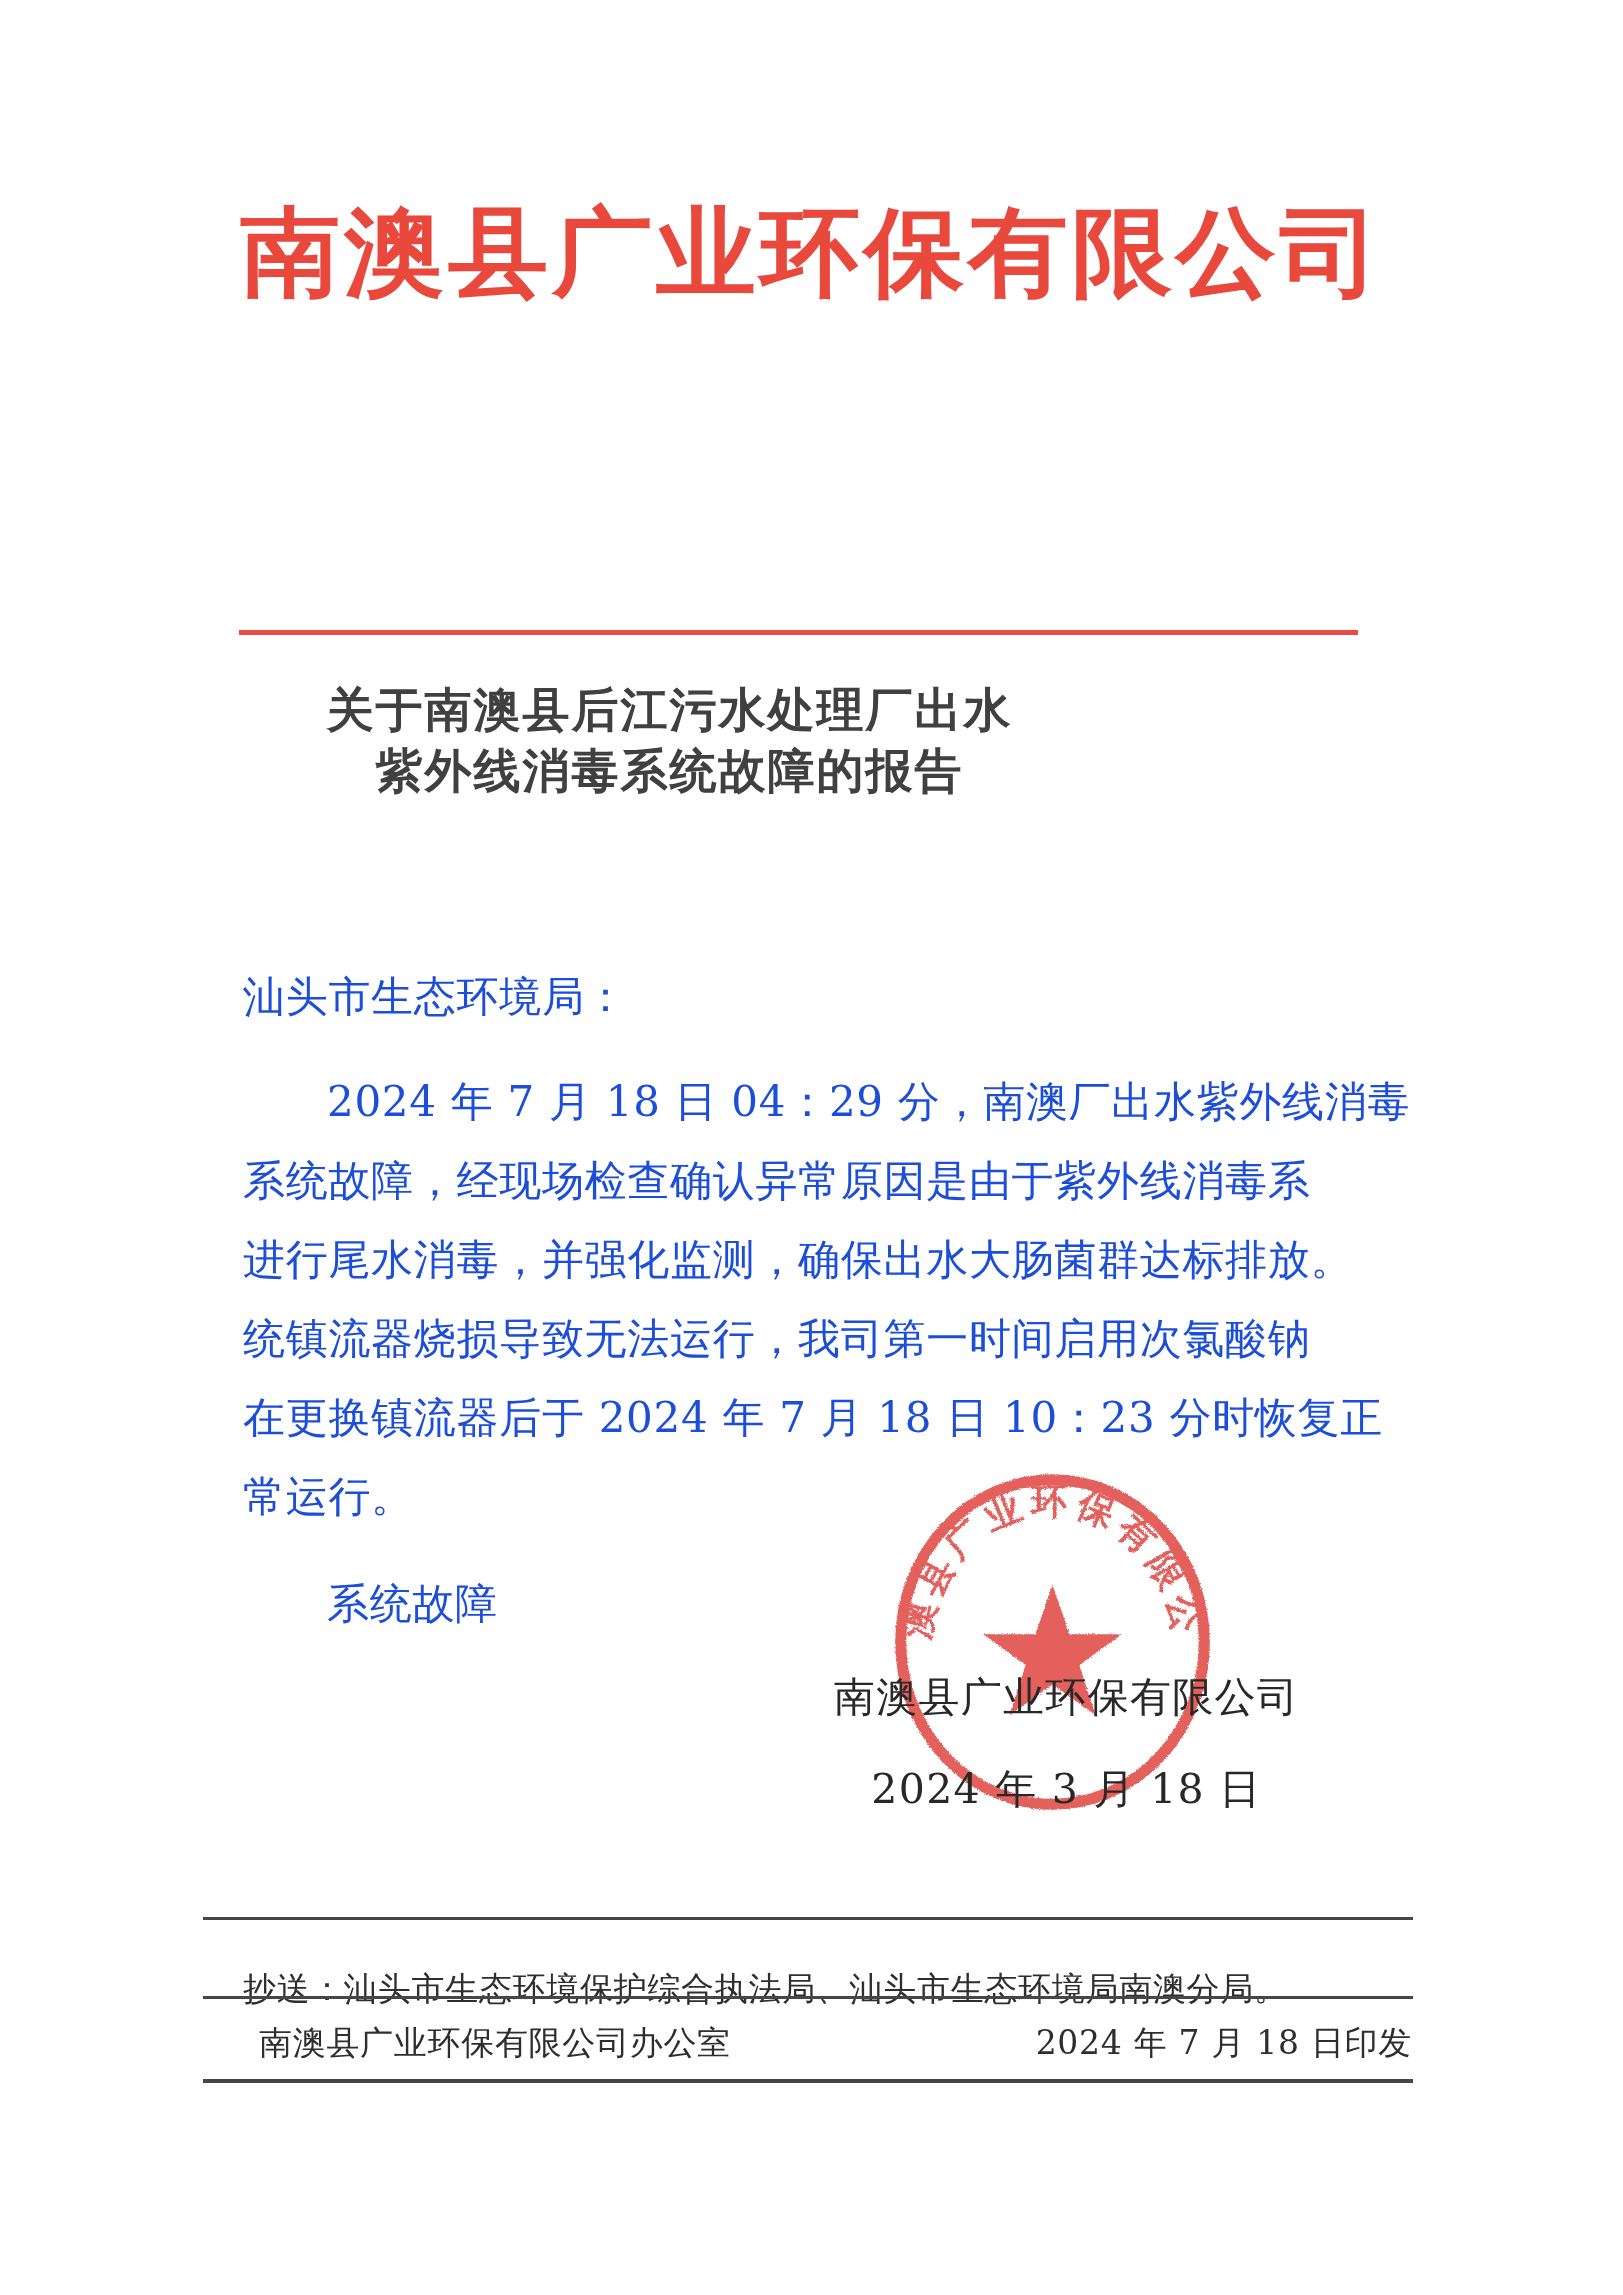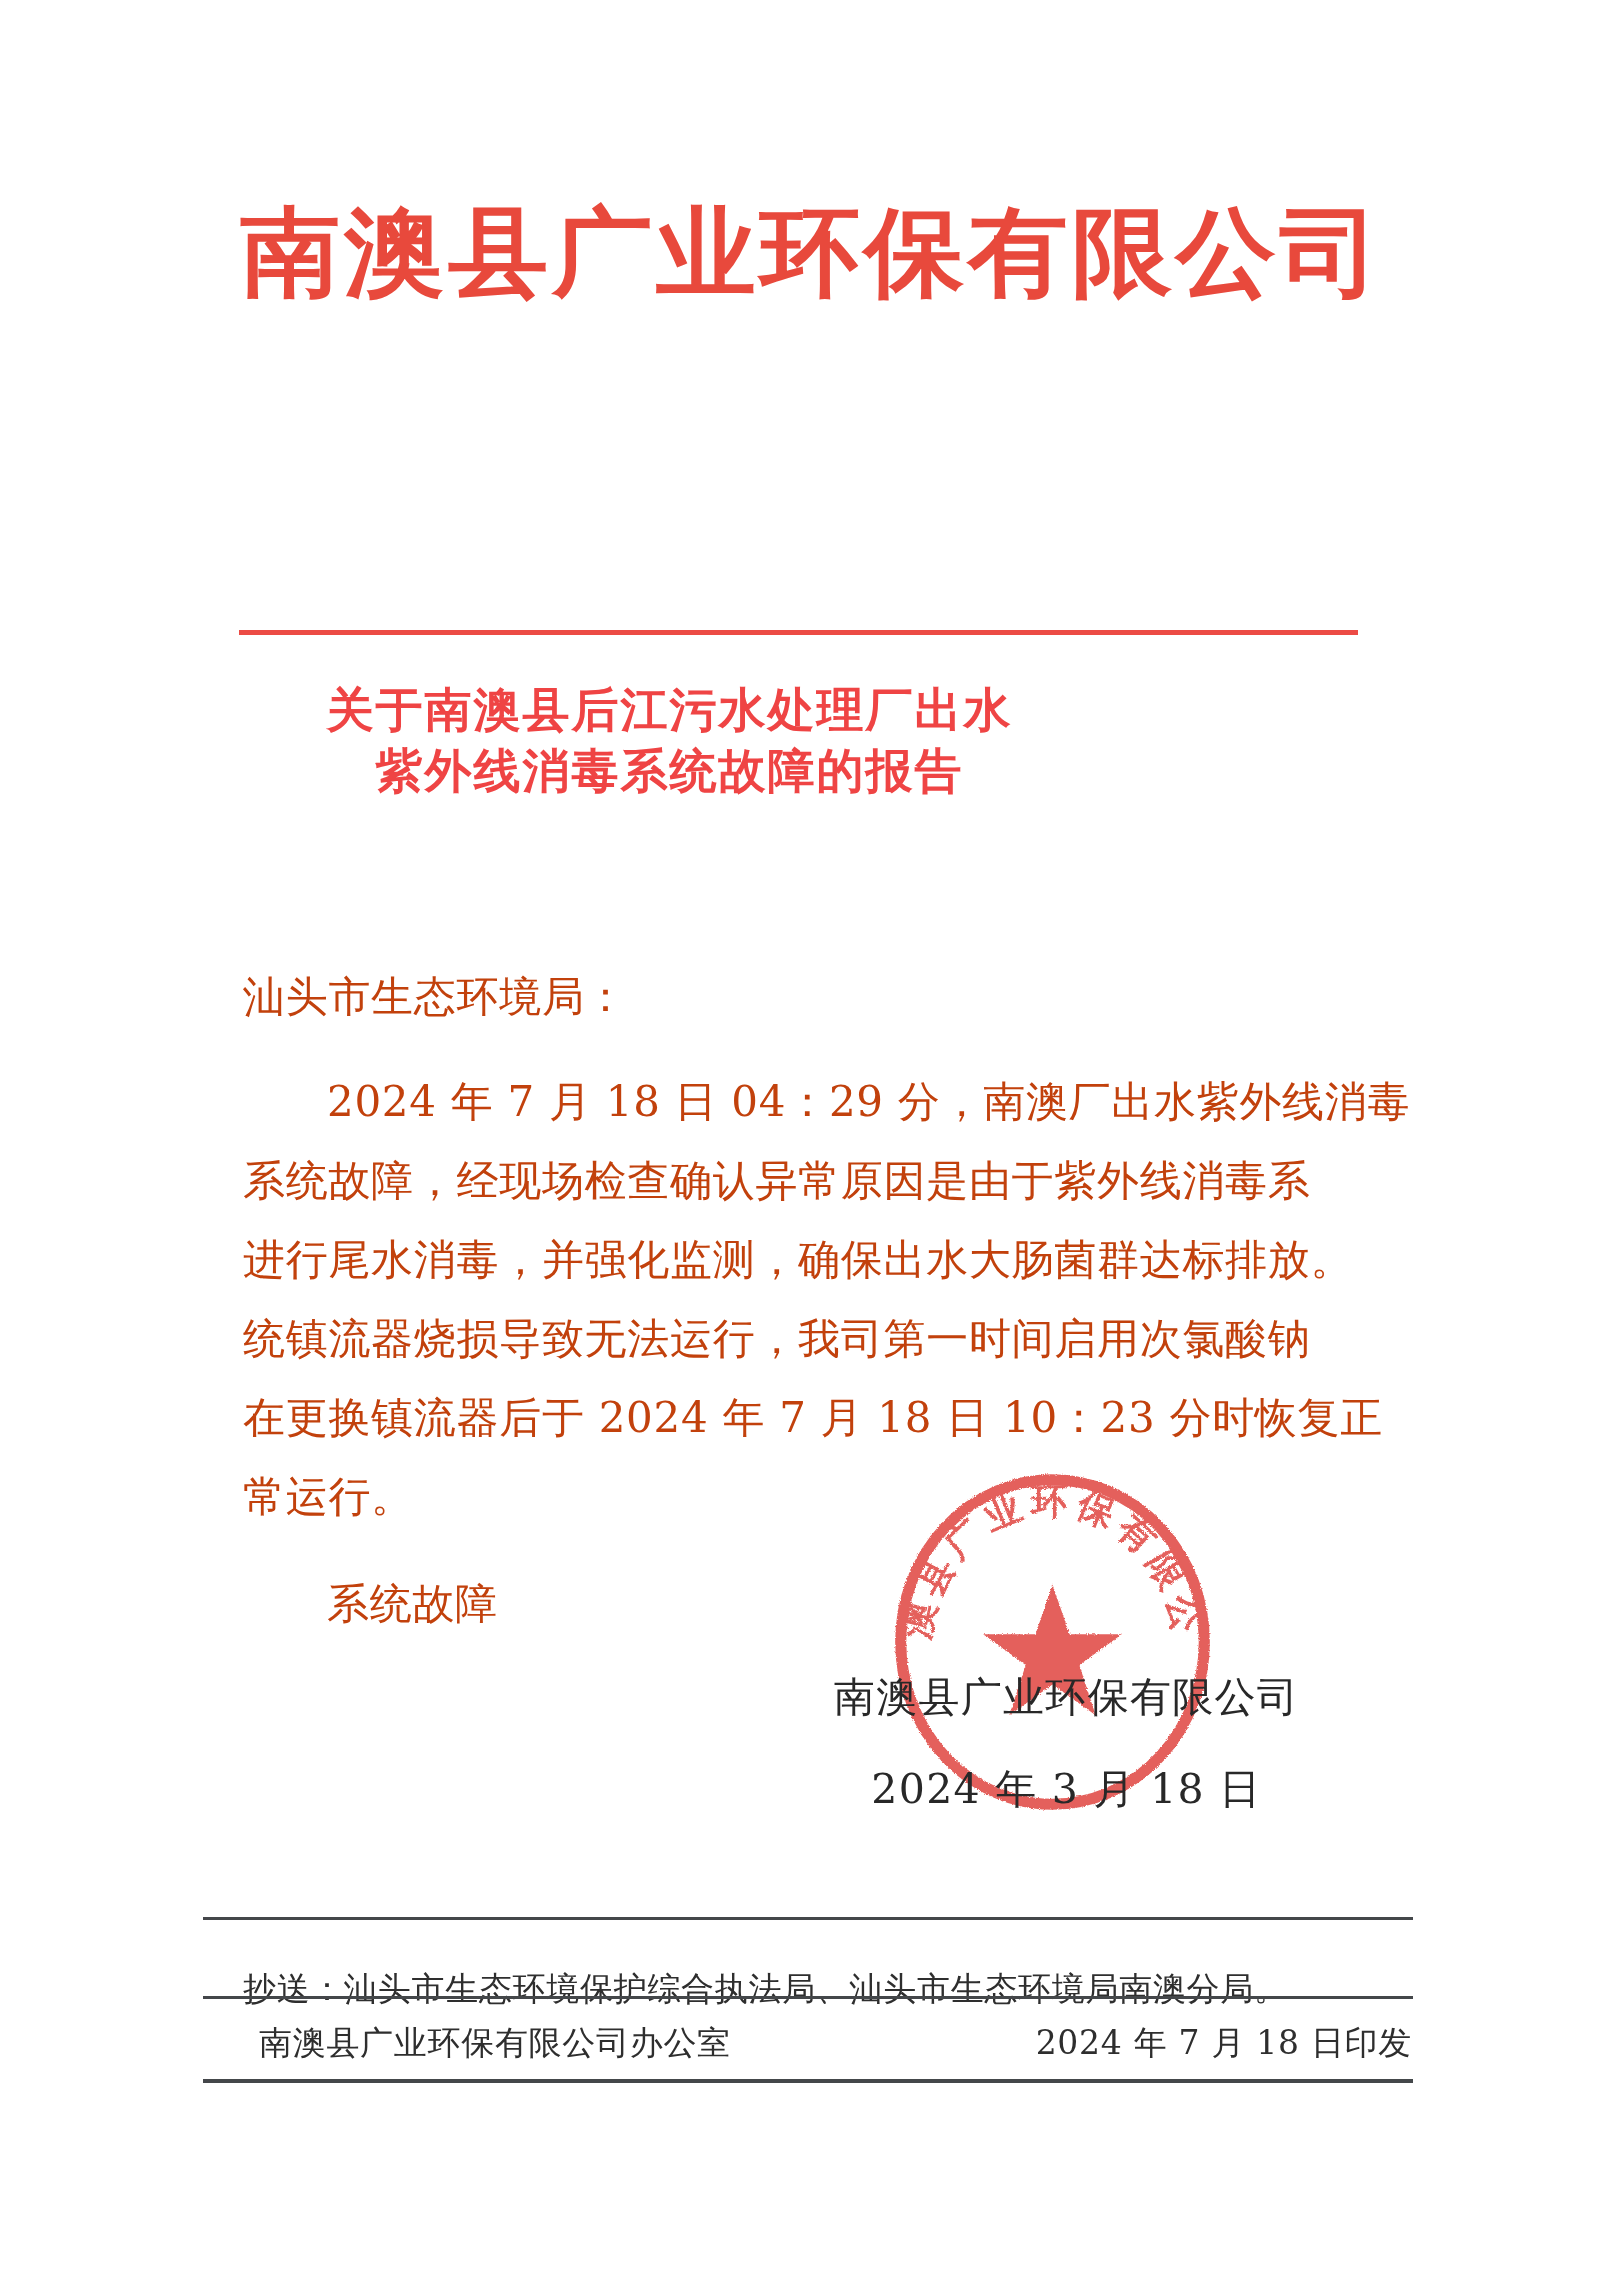--- a/index.html
+++ b/index.html
@@ -57,34 +57,34 @@
     position: absolute;
     left: 0;
     top: 679px;
     width: 1339px;
     text-align: center;
     font-family: "DejaVu Sans", "Liberation Sans", sans-serif;
     font-weight: bold;
     font-size: 47px;
     line-height: 1.30;
     letter-spacing: 2px;
-    color: #ef4444;
+    color: #404040;
   }
   .doc-title .tline { display: block; white-space: nowrap; }
 
   
   .body-block {
     position: absolute;
     left: 243px;
     top: 957px;
     width: 1132px;
     font-family: "DejaVu Serif", "Liberation Serif", serif;
     font-size: 42px;
     line-height: 79px;
-    color: #c2410c;
+    color: #1d4ed8;
     letter-spacing: 0.7px;
   }
   .body-line {
     display: block;
     white-space: nowrap;
     height: 79px;
   }
   .body-line.indent-2 { text-indent: 84px; text-align: right; }
   .body-line.gap-above { margin-top: 26px; }
   .closing { display: block; white-space: nowrap; text-indent: 84px; margin-top: 27.5px; height: 79px; }

